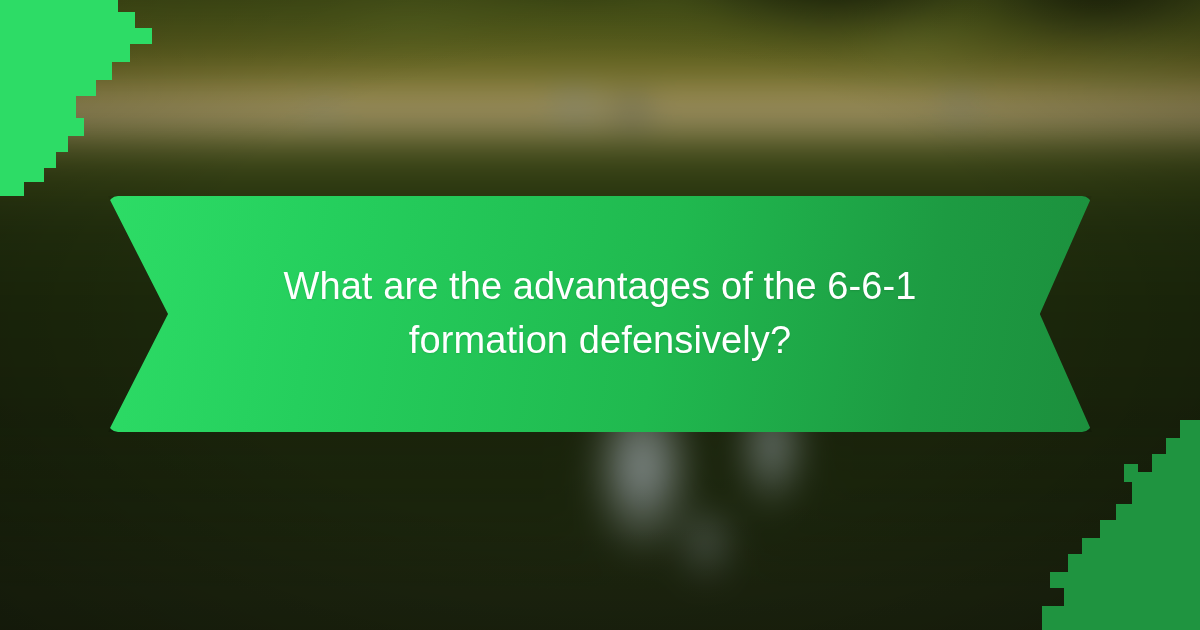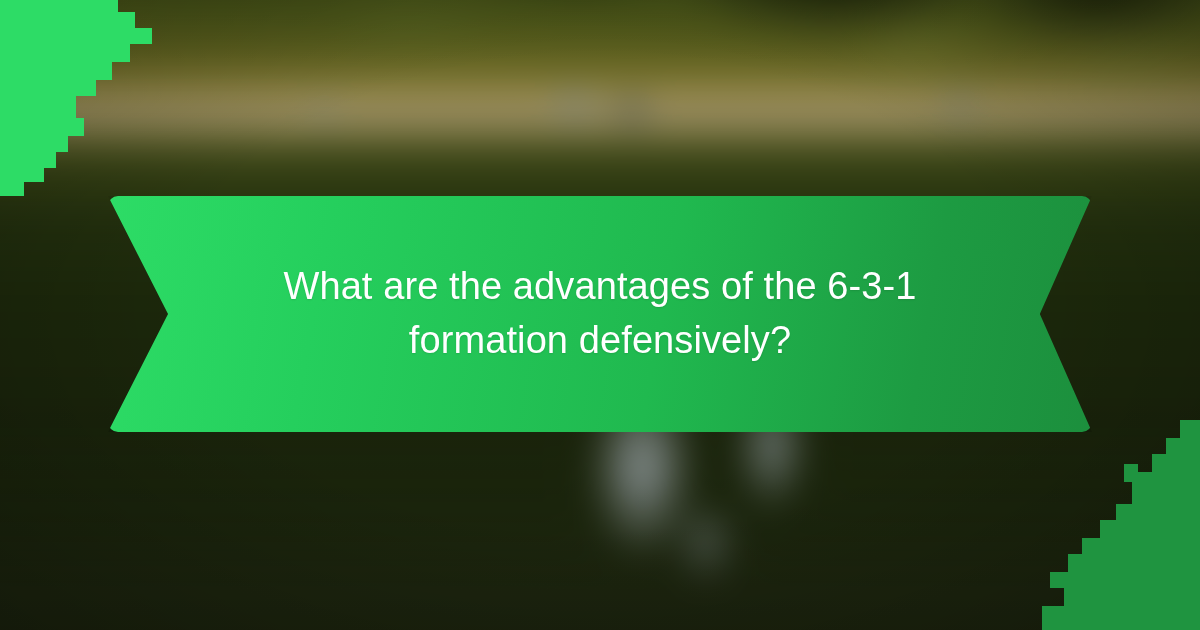--- a/index.html
+++ b/index.html
@@ -126,16 +126,16 @@
   </div>
 
   <div class="corner corner-br">
     <svg viewBox="0 0 180 210" preserveAspectRatio="none" aria-hidden="true">
       <polygon points="180,210 180,0 160,0 160,18 146,18 146,34 132,34 132,52 118,52 118,44 104,44 104,62 112,62 112,84 96,84 96,100 80,100 80,118 62,118 62,134 48,134 48,152 30,152 30,168 44,168 44,186 22,186 22,210" fill="#1f9440"></polygon>
     </svg>
   </div>
 
   <div class="ribbon">
     <div class="ribbon-shape"></div>
-    <div class="ribbon-text">What are the advantages of the 6-3-1 formation defensively?</div>
+    <div class="ribbon-text">What are the advantages of the 6-6-1 formation defensively?</div>
   </div>
 
 </div>
 
 </body></html>

